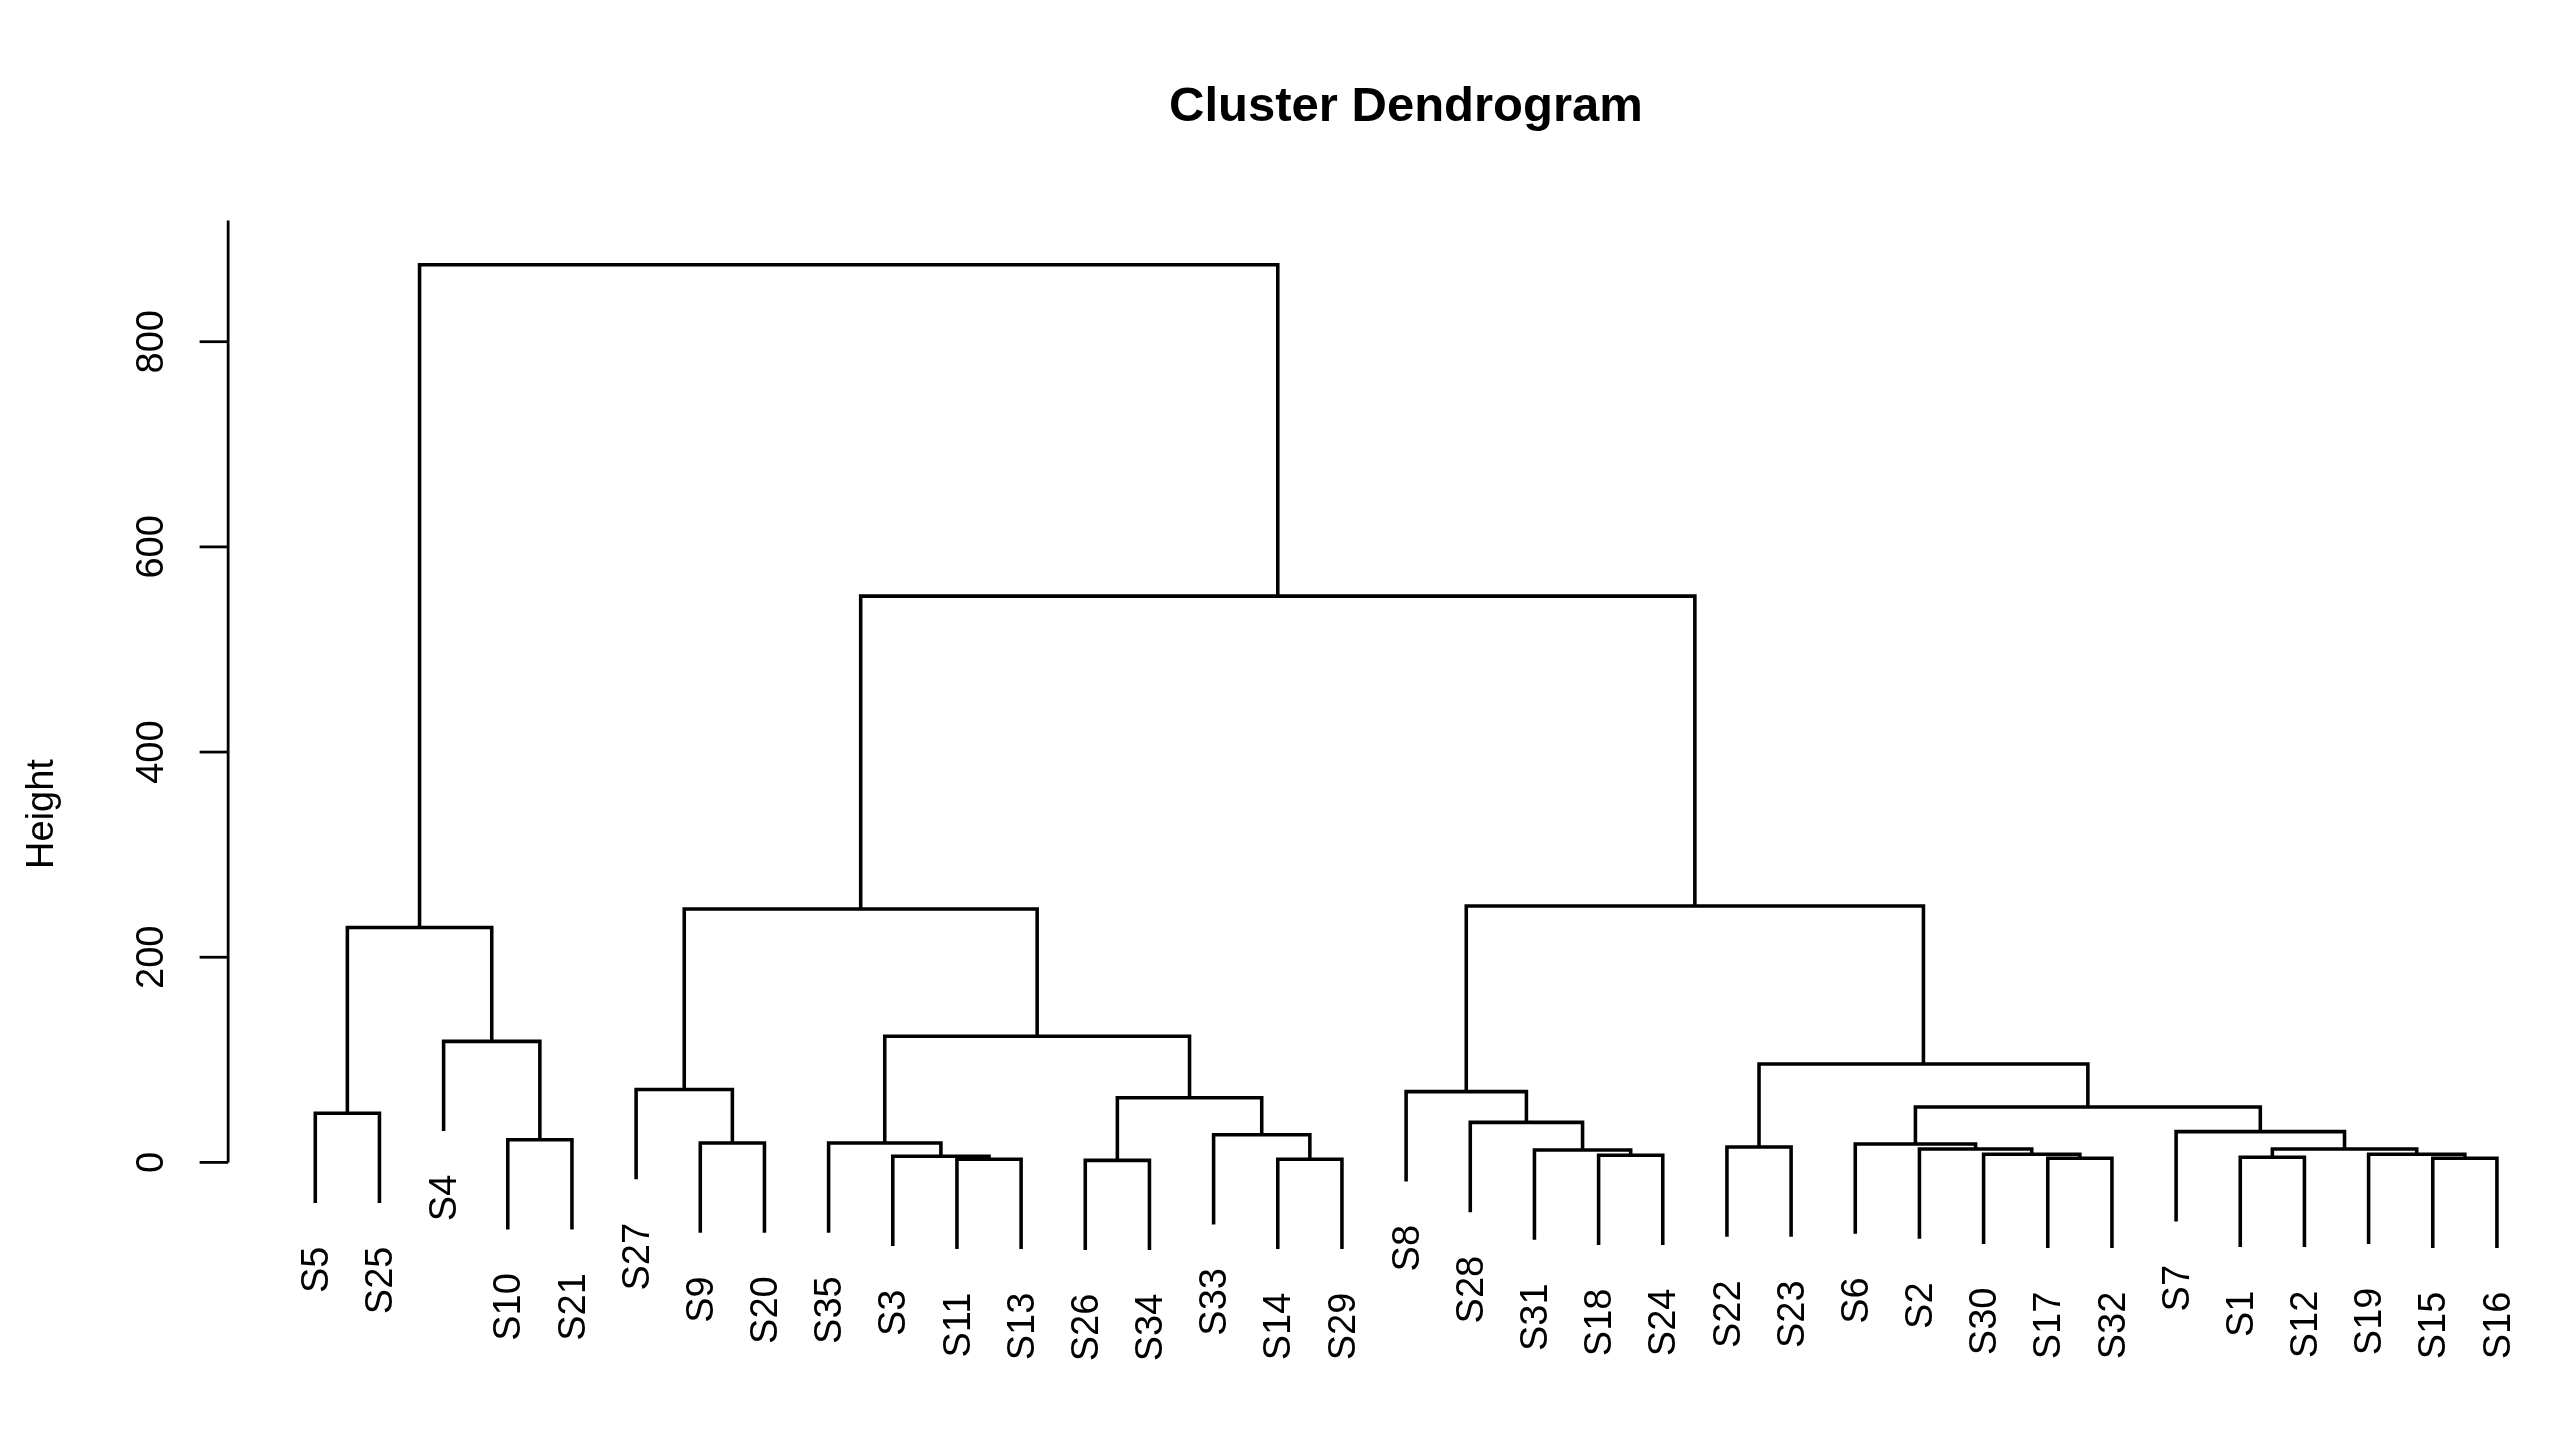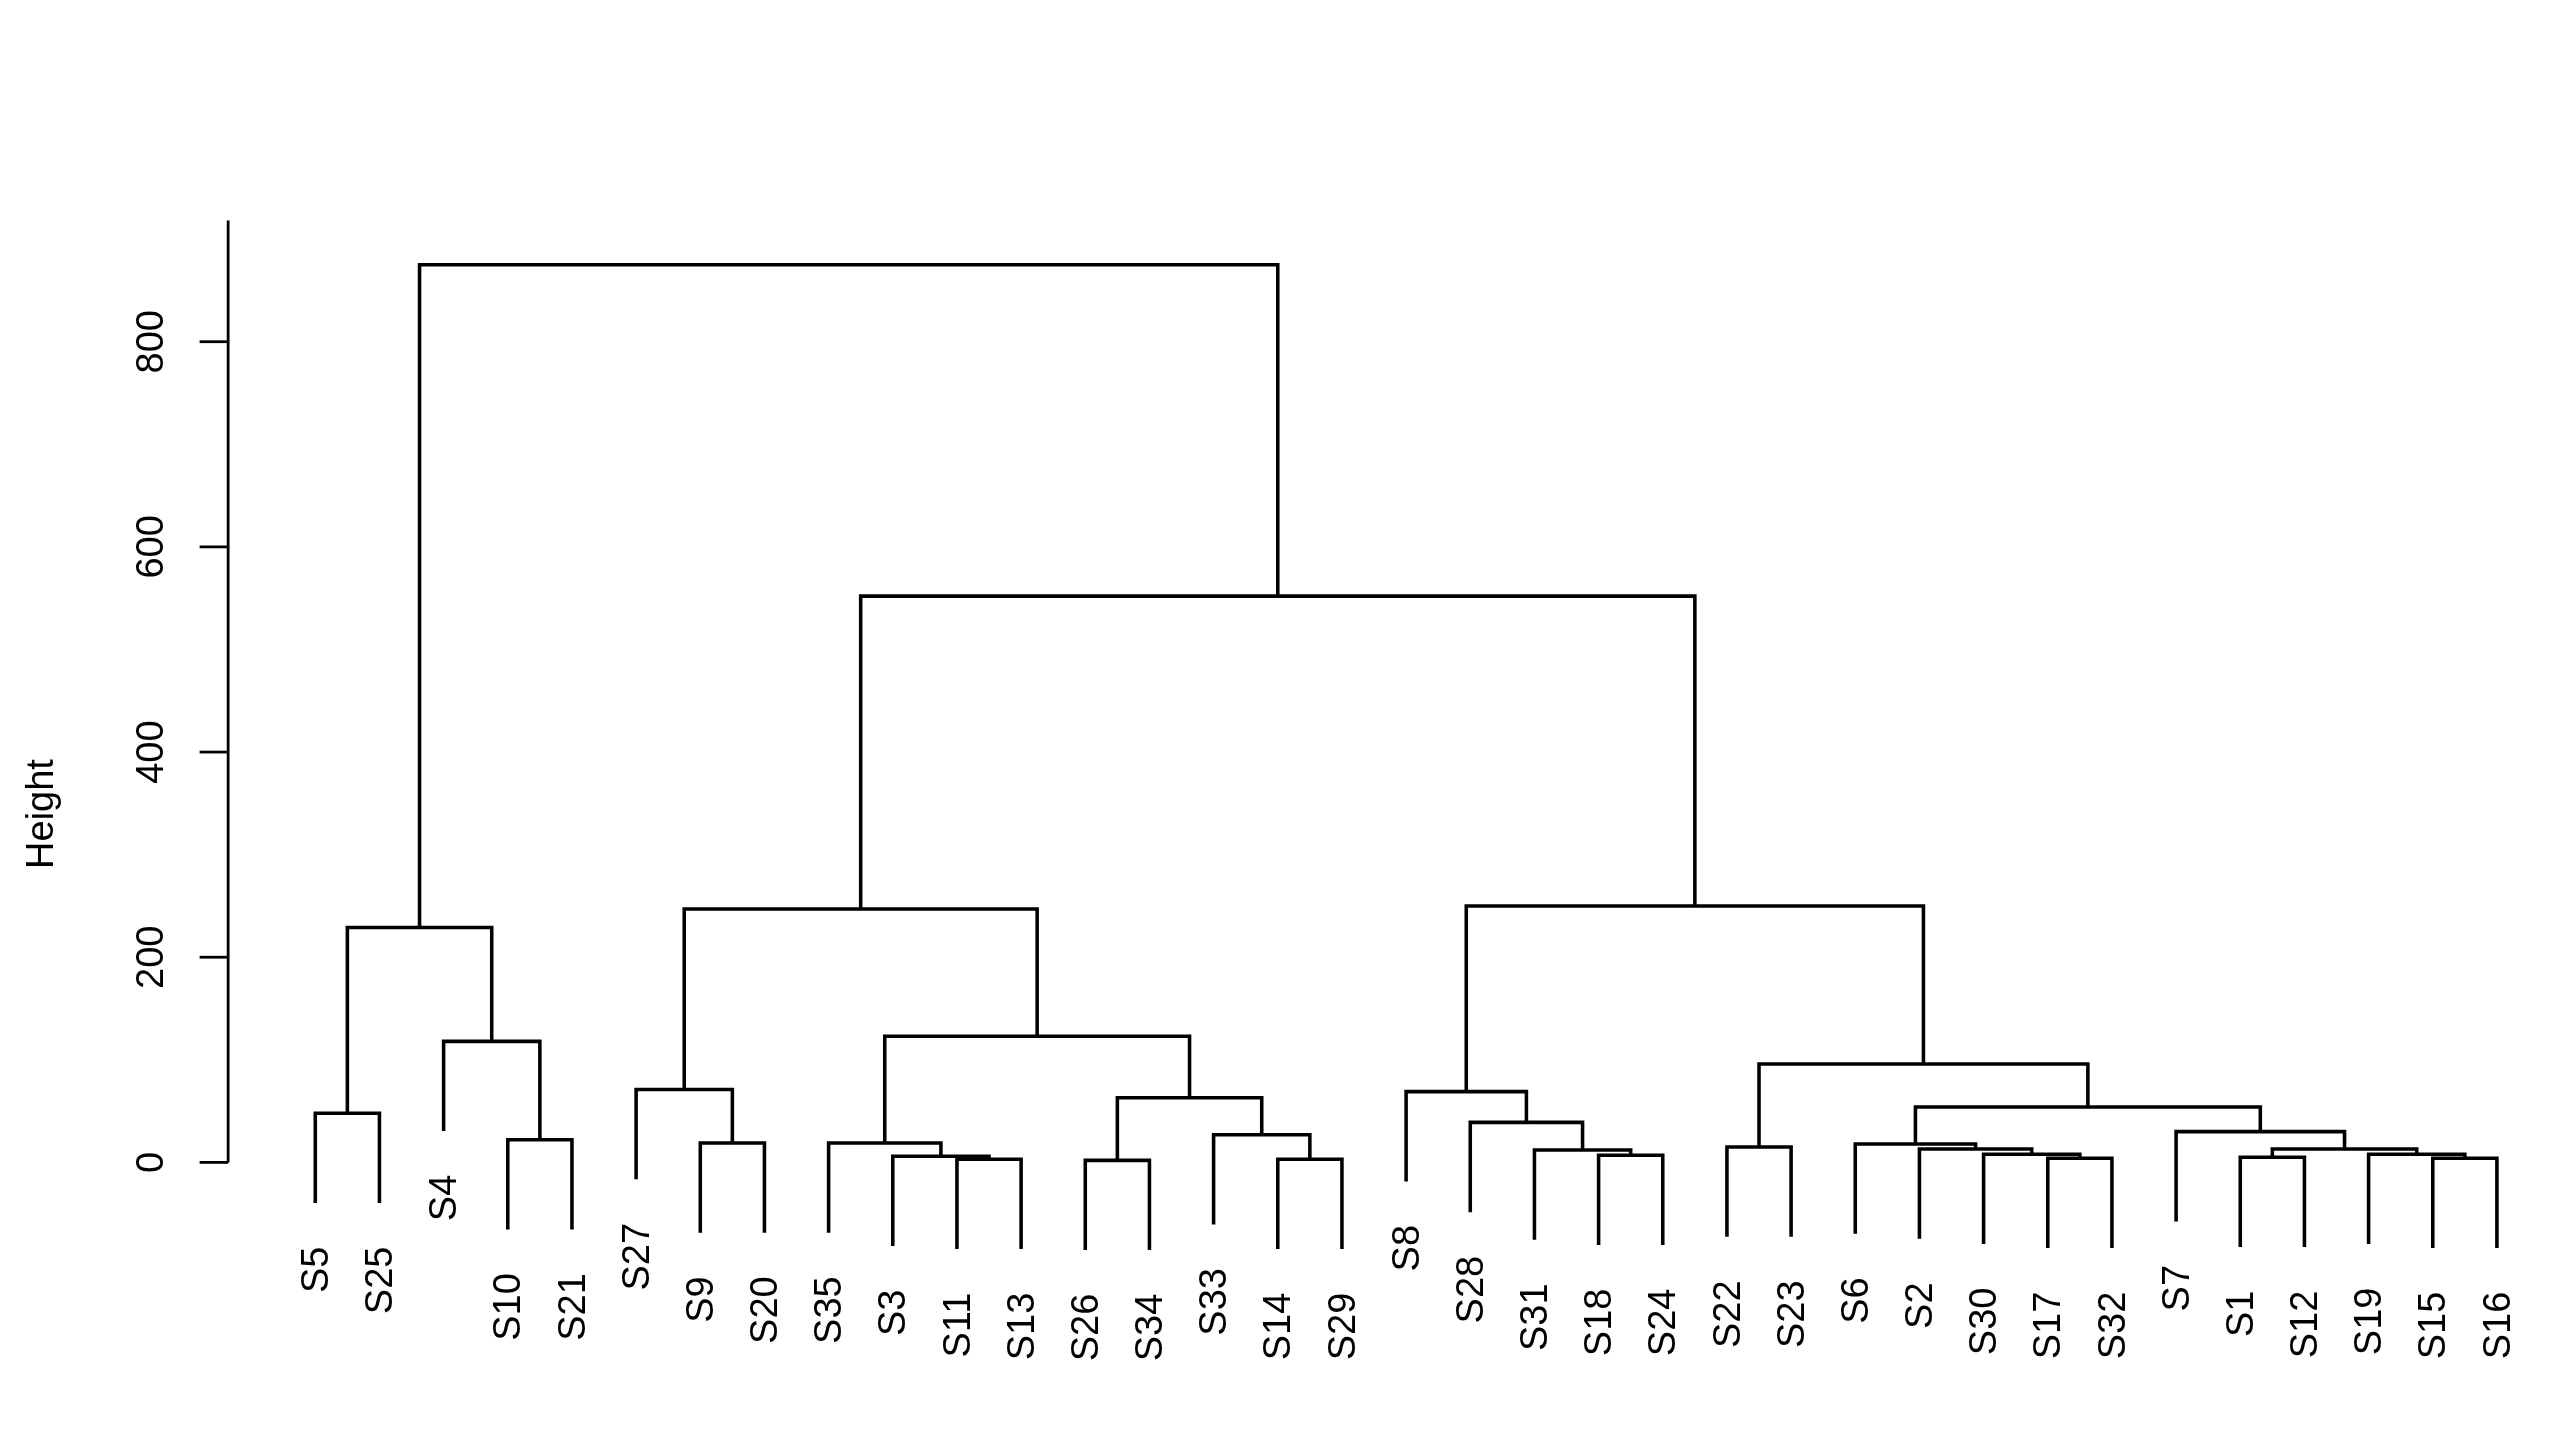--- a/index.html
+++ b/index.html
@@ -32,20 +32,21 @@
   }
   svg text {
     font-family: "Liberation Sans", sans-serif;
     fill: #000000;
   }
 </style>
 </head>
 <body>
 
 <div class="canvas">
+  <div class="title">Cluster Dendrogram</div>
   <div class="ylab">Height</div>
   <svg id="plot" viewBox="0 0 3219 1836" width="2550" height="1455" xmlns="http://www.w3.org/2000/svg">
       <line x1="288" y1="278" x2="288" y2="1467" stroke="#000000" stroke-width="3.5"></line>
       <line x1="252" y1="1467" x2="288" y2="1467" stroke="#000000" stroke-width="3.5"></line>
       <text transform="translate(206,1467) rotate(-90)" text-anchor="middle" font-size="48">0</text>
       <line x1="252" y1="1208" x2="288" y2="1208" stroke="#000000" stroke-width="3.5"></line>
       <text transform="translate(206,1208) rotate(-90)" text-anchor="middle" font-size="48">200</text>
       <line x1="252" y1="949" x2="288" y2="949" stroke="#000000" stroke-width="3.5"></line>
       <text transform="translate(206,949) rotate(-90)" text-anchor="middle" font-size="48">400</text>
       <line x1="252" y1="690" x2="288" y2="690" stroke="#000000" stroke-width="3.5"></line>

